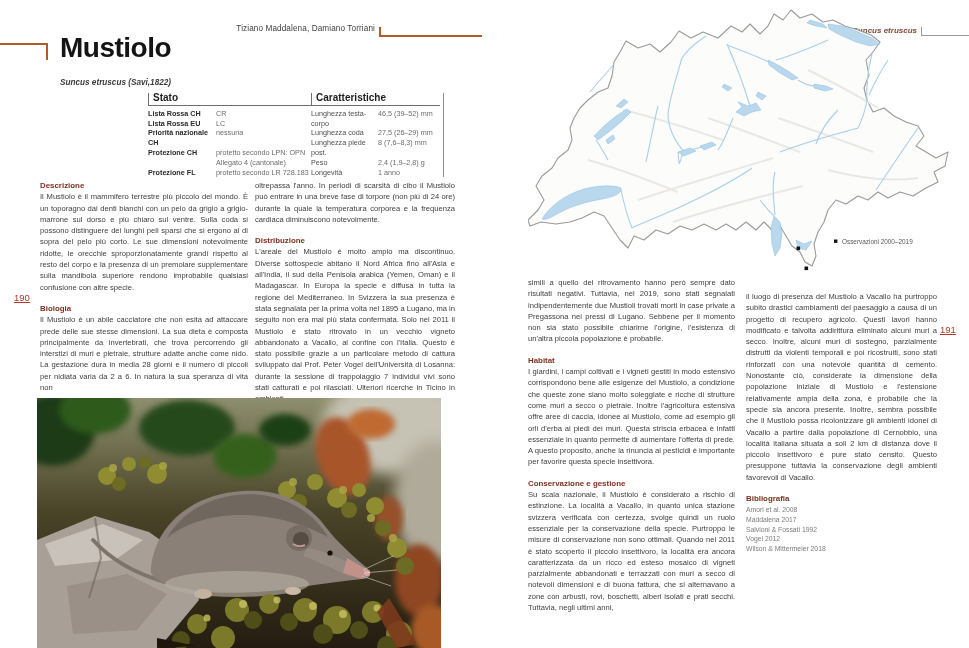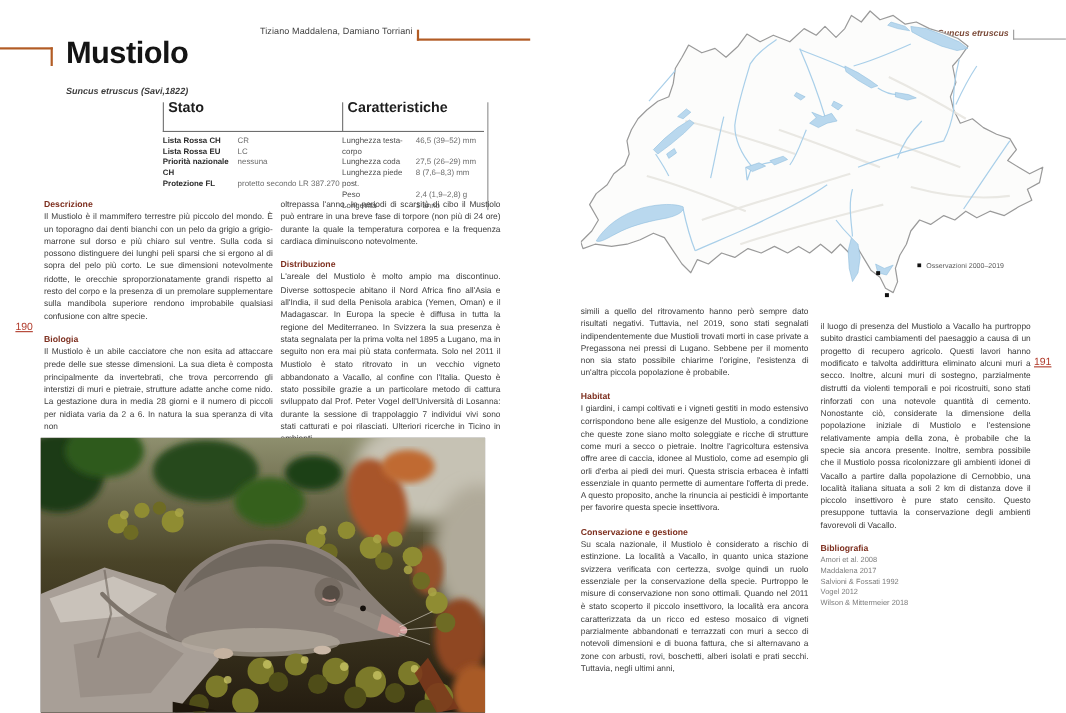--- a/index.html
+++ b/index.html
@@ -13,21 +13,21 @@
   .rule-right{position:absolute;left:921px;top:27px;width:48px;height:8px;border-left:1.5px solid #9a9a9a;border-bottom:1.5px solid #9a9a9a;}
 
   
   .title-bracket{position:absolute;left:0;top:43px;width:46px;height:15px;border-top:2px solid #b25c25;border-right:2px solid #b25c25;}
   .page-title{position:absolute;left:60px;top:32px;font-size:28px;font-weight:bold;letter-spacing:-.5px;color:#141414;}
   .sci-name{position:absolute;left:60px;top:78px;font-size:8.2px;font-style:italic;font-weight:bold;color:#3c3c3c;}
   .vernacular{position:absolute;left:60px;top:104px;font-size:7.4px;line-height:11.4px;color:#8a8a8a;}
 
   
   .facts{position:absolute;top:93px;font-size:7.2px;line-height:9.8px;}
-  .facts .thead{font-weight:bold;color:#1d1d1d;border-left:1.5px solid #6e6e6e;border-bottom:1px solid #6e6e6e;padding:0 0 16px 4px;margin-bottom:3px;font-size:13px;}
+  .facts .thead{font-weight:bold;color:#1d1d1d;border-left:1.5px solid #6e6e6e;border-bottom:1px solid #6e6e6e;padding:0 0 2px 4px;margin-bottom:3px;font-size:10px;}
   .facts .row{display:flex;}
   .facts .lbl{flex:none;color:#2a2a2a;font-weight:bold;}
   .facts .val{flex:1;color:#6b6b6b;white-space:pre-line;}
   .status{left:148px;width:163px;}
   .status .lbl{width:68px;}
   .chars{left:311px;width:129px;border-right:1px solid #8d8d8d;padding-right:3px;}
   .chars .lbl{width:67px;font-weight:normal;color:#4e4e4e;}
 
   
   .col{position:absolute;font-size:7.6px;line-height:11.3px;color:#3d3d3d;text-align:justify;}
@@ -72,22 +72,27 @@
       </div>
     <div class="row">
         <span class="lbl">Lista Rossa EU</span>
         <span class="val">LC</span>
       </div>
     <div class="row">
         <span class="lbl">Priorità nazionale CH</span>
         <span class="val">nessuna</span>
       </div>
     <div class="row">
+        <span class="lbl">Protezione CH</span>
+        <span class="val">protetto secondo LPN: OPN
+Allegato 4 (cantonale)</span>
+      </div>
+    <div class="row">
         <span class="lbl">Protezione FL</span>
-        <span class="val">protetto secondo LR 387.270</span>
+        <span class="val">protetto secondo LR 728.183</span>
       </div>
   </div>
 
   <div class="facts chars">
     <div class="thead">Caratteristiche</div>
     <div class="row">
         <span class="lbl">Lunghezza testa-corpo</span>
         <span class="val">46,5 (39–52) mm</span>
       </div>
     <div class="row">

